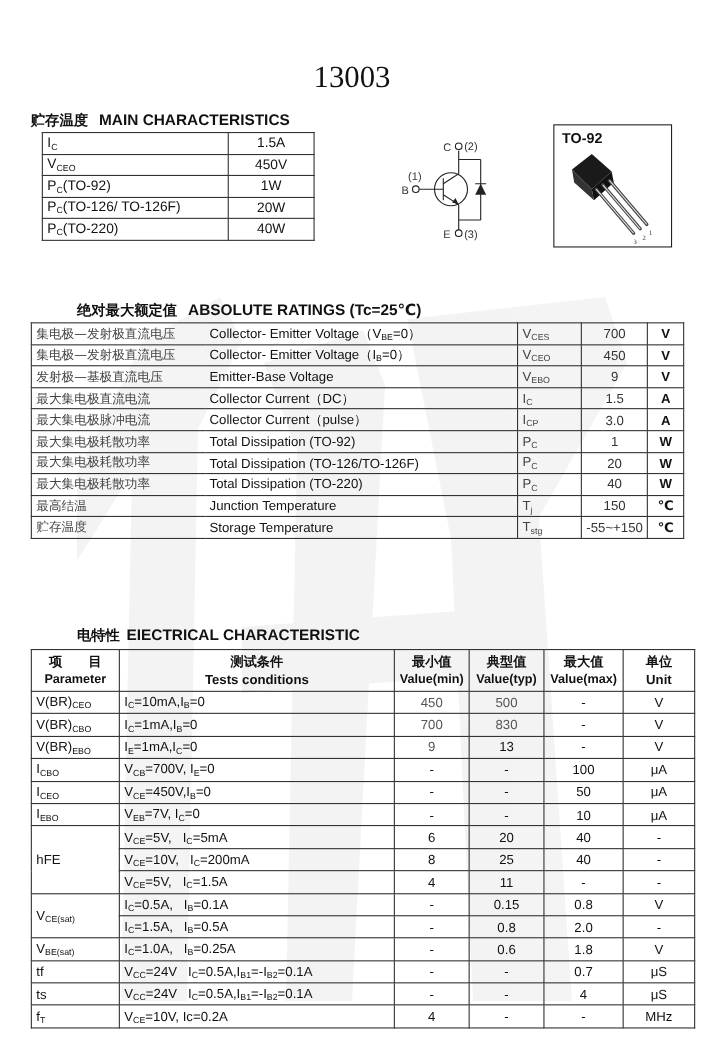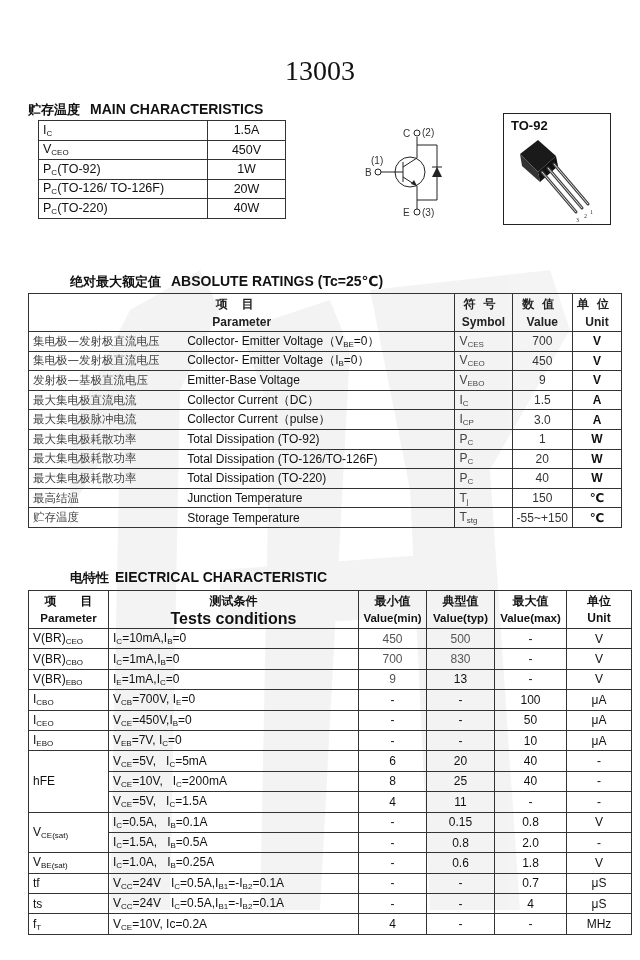--- a/index.html
+++ b/index.html
@@ -146,38 +146,20 @@
     <text x="72" y="108" font-size="6" fill="#333" font-family="Liberation Serif, serif">3</text>
   </svg>
 </div>
 
 <div class="sec-head" style="left:70px; top:273px;">
   <span class="cn">绝对最大额定值</span><span>ABSOLUTE RATINGS</span>
   <span class="normal">(Tc=25℃)</span>
 </div>
 <table class="abs-tbl">
   <tbody id="abs-body">
-    <tr class="head">
-      <td colspan="2">
-          <div class="cnh">项目</div>
-          <div>Parameter</div>
-        </td>
-      <td style="width:58px">
-          <div class="cnh" style="letter-spacing:8px">符号</div>
-          <div>Symbol</div>
-        </td>
-      <td>
-          <div class="cnh" style="letter-spacing:8px">数值</div>
-          <div>Value</div>
-        </td>
-      <td>
-          <div class="cnh" style="letter-spacing:8px">单位</div>
-          <div>Unit</div>
-        </td>
-    </tr>
   <tr class="row">
         <td class="cn">集电极—发射极直流电压</td>
         <td class="en">Collector- Emitter Voltage（V<sub>BE</sub>=0）</td>
         <td class="sym">V<sub>CES</sub></td>
         <td class="v">700</td>
         <td class="u">V</td>
       </tr>
       <tr class="row">
         <td class="cn">集电极—发射极直流电压</td>
         <td class="en">Collector- Emitter Voltage（I<sub>B</sub>=0）</td>
@@ -249,21 +231,21 @@
 </div>
 <table class="el-tbl">
   <tbody id="el-body">
     <tr class="head">
       <td class="p">
           <div class="cnh">项　　目</div>
           <div>Parameter</div>
         </td>
       <td class="c">
           <div class="cnh">测试条件</div>
-          <div style="font-size:16px">Tests conditions</div>
+          <div style="font-size:12px">Tests conditions</div>
         </td>
       <td class="n">
           <div class="cnh">最小值</div>
           <div>Value(min)</div>
         </td>
       <td class="n">
           <div class="cnh">典型值</div>
           <div>Value(typ)</div>
         </td>
       <td class="n" style="width:72px">

